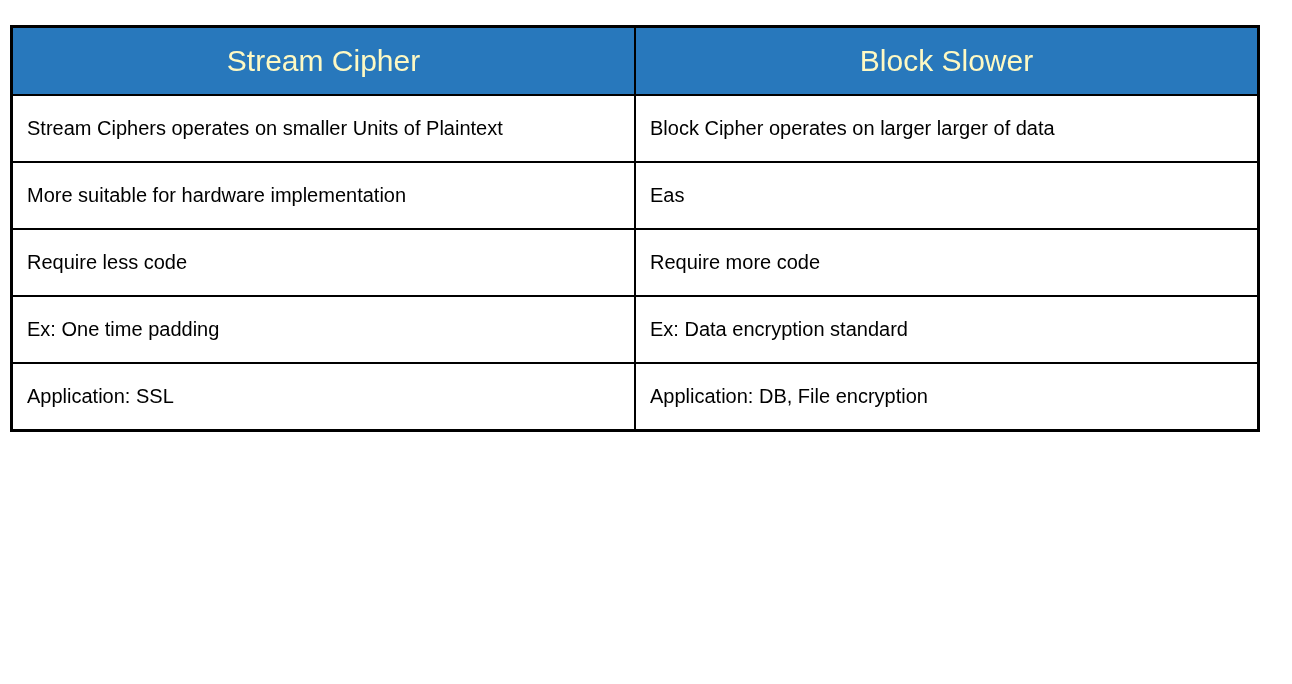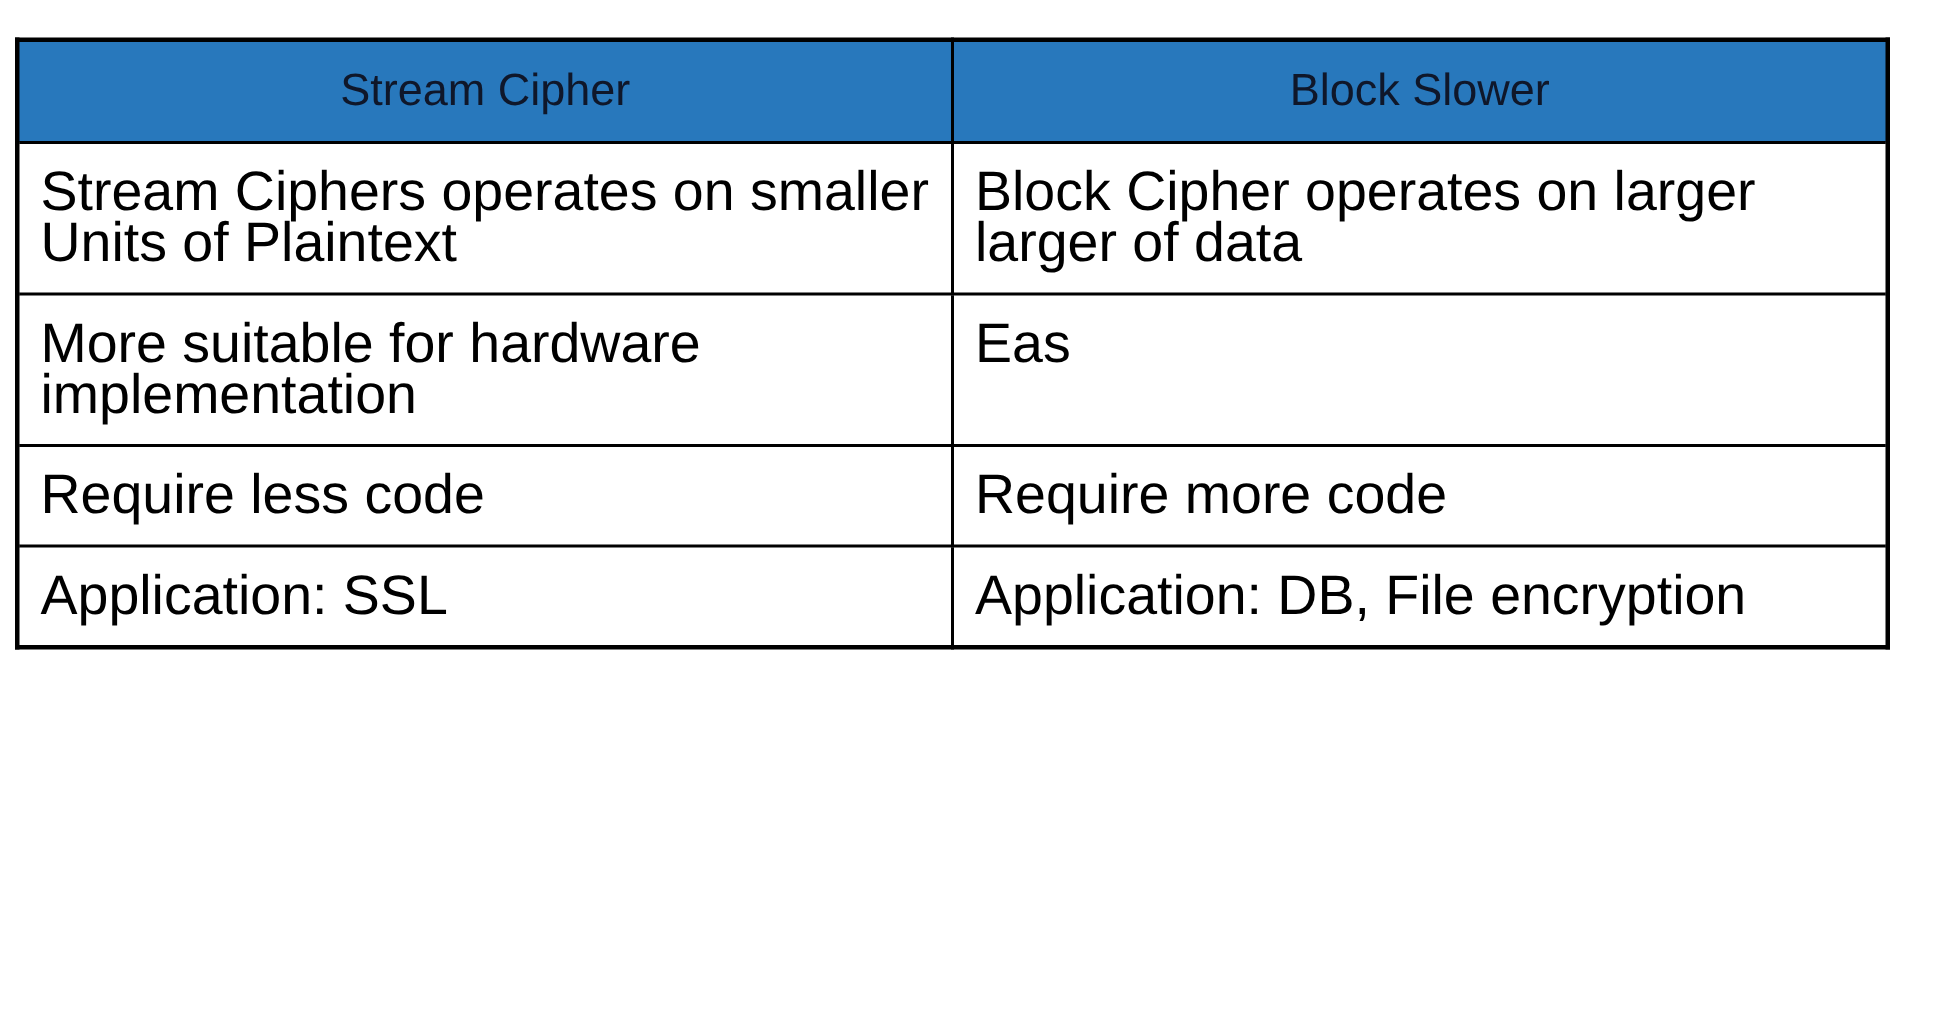--- a/index.html
+++ b/index.html
@@ -24,31 +24,31 @@
     table-layout: fixed;
   }
   table.cipher-table, table.cipher-table th, table.cipher-table td {
     border: 2px solid #000000;
   }
   table.cipher-table {
     border-width: 3px;
   }
   table.cipher-table th {
     background: #2878BC;
-    color: #0f172a;
+    color: #fef9c3;
     font-size: 30px;
     font-weight: normal;
     line-height: 36px;
     padding: 15px 12px;
     text-align: center;
     vertical-align: middle;
   }
   table.cipher-table td {
     color: #000000;
-    font-size: 37px;
+    font-size: 20px;
     line-height: 34px;
     padding: 15px 12px 16px 14px;
     text-align: left;
     vertical-align: top;
     background: #ffffff;
   }
 </style>
 </head>
 <body>
 
@@ -71,18 +71,22 @@
       </tr>
       <tr>
         <td>More suitable for hardware implementation</td>
         <td>Eas</td>
       </tr>
       <tr>
         <td>Require less code</td>
         <td>Require more code</td>
       </tr>
       <tr>
+        <td>Ex: One time padding</td>
+        <td>Ex: Data encryption standard</td>
+      </tr>
+      <tr>
         <td>Application: SSL</td>
         <td>Application: DB, File encryption</td>
       </tr>
     </tbody>
   </table>
 </div>
 
 </body></html>

